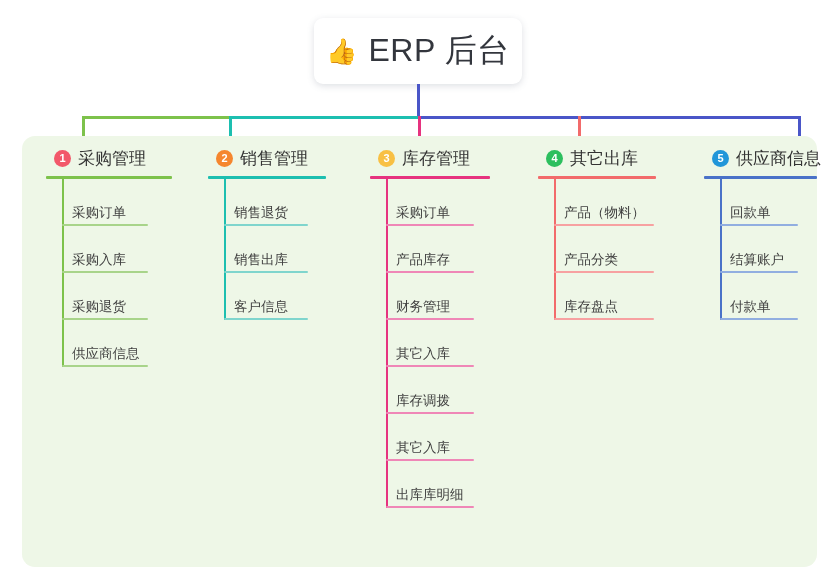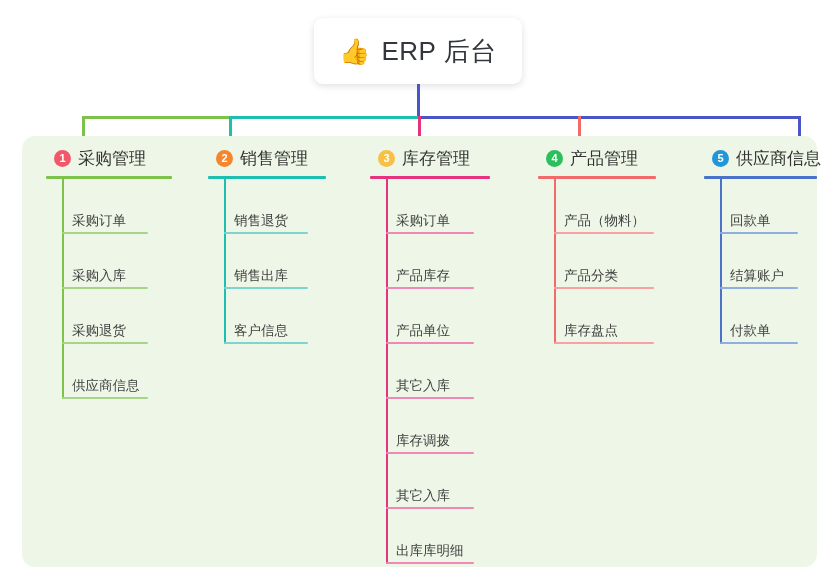--- a/index.html
+++ b/index.html
@@ -31,21 +31,21 @@
     justify-content: center;
     gap: 11px;
     box-sizing: border-box;
   }
   #root-card .thumb {
     font-size: 25px;
     line-height: 1;
     display: block;
   }
   #root-card .root-title {
-    font-size: 26px;
+    font-size: 32px;
     color: #33363d;
     letter-spacing: 0.5px;
     white-space: nowrap;
   }
 
   
   .conn {
     position: absolute;
   }
 
@@ -102,21 +102,21 @@
   }
   .spine {
     position: absolute;
     left: 26px;
     top: 0;
     bottom: 0;
     width: 2px;
   }
   .item {
     position: relative;
-    height: 55px;
+    height: 47px;
     box-sizing: border-box;
     padding-left: 36px;
     display: flex;
     align-items: flex-end;
   }
   .item-label {
     font-size: 13.5px;
     color: #3f3f3f;
     white-space: nowrap;
     padding-bottom: 4px;
@@ -209,21 +209,21 @@
           <div class="spine" style="background: rgb(230, 51, 127);"></div>
           <div class="item">
             <span class="item-label">采购订单</span>
             <div class="item-rule" style="width: 88px; background: rgb(239, 135, 183);"></div>
           </div>
           <div class="item">
             <span class="item-label">产品库存</span>
             <div class="item-rule" style="width: 88px; background: rgb(239, 135, 183);"></div>
           </div>
           <div class="item">
-            <span class="item-label">产品单位</span>
+            <span class="item-label">财务管理</span>
             <div class="item-rule" style="width: 88px; background: rgb(239, 135, 183);"></div>
           </div>
           <div class="item">
             <span class="item-label">其它入库</span>
             <div class="item-rule" style="width: 88px; background: rgb(239, 135, 183);"></div>
           </div>
           <div class="item">
             <span class="item-label">库存调拨</span>
             <div class="item-rule" style="width: 88px; background: rgb(239, 135, 183);"></div>
           </div>
@@ -233,21 +233,21 @@
           </div>
           <div class="item">
             <span class="item-label">出库库明细</span>
             <div class="item-rule" style="width: 88px; background: rgb(239, 135, 183);"></div>
           </div>
         </div>
       </div>
       <div class="column" style="left: 506px; width: 160px;">
         <div class="col-head">
           <span class="badge" style="background: rgb(44, 191, 94);">4</span>
-          <span class="col-title">产品管理</span>
+          <span class="col-title">其它出库</span>
         </div>
         <div class="head-rule" style="width: 118px; background: rgb(242, 107, 107); margin-left: 10px;"></div>
         <div class="items">
           <div class="spine" style="background: rgb(242, 107, 107);"></div>
           <div class="item">
             <span class="item-label">产品（物料）</span>
             <div class="item-rule" style="width: 100px; background: rgb(247, 161, 161);"></div>
           </div>
           <div class="item">
             <span class="item-label">产品分类</span>

